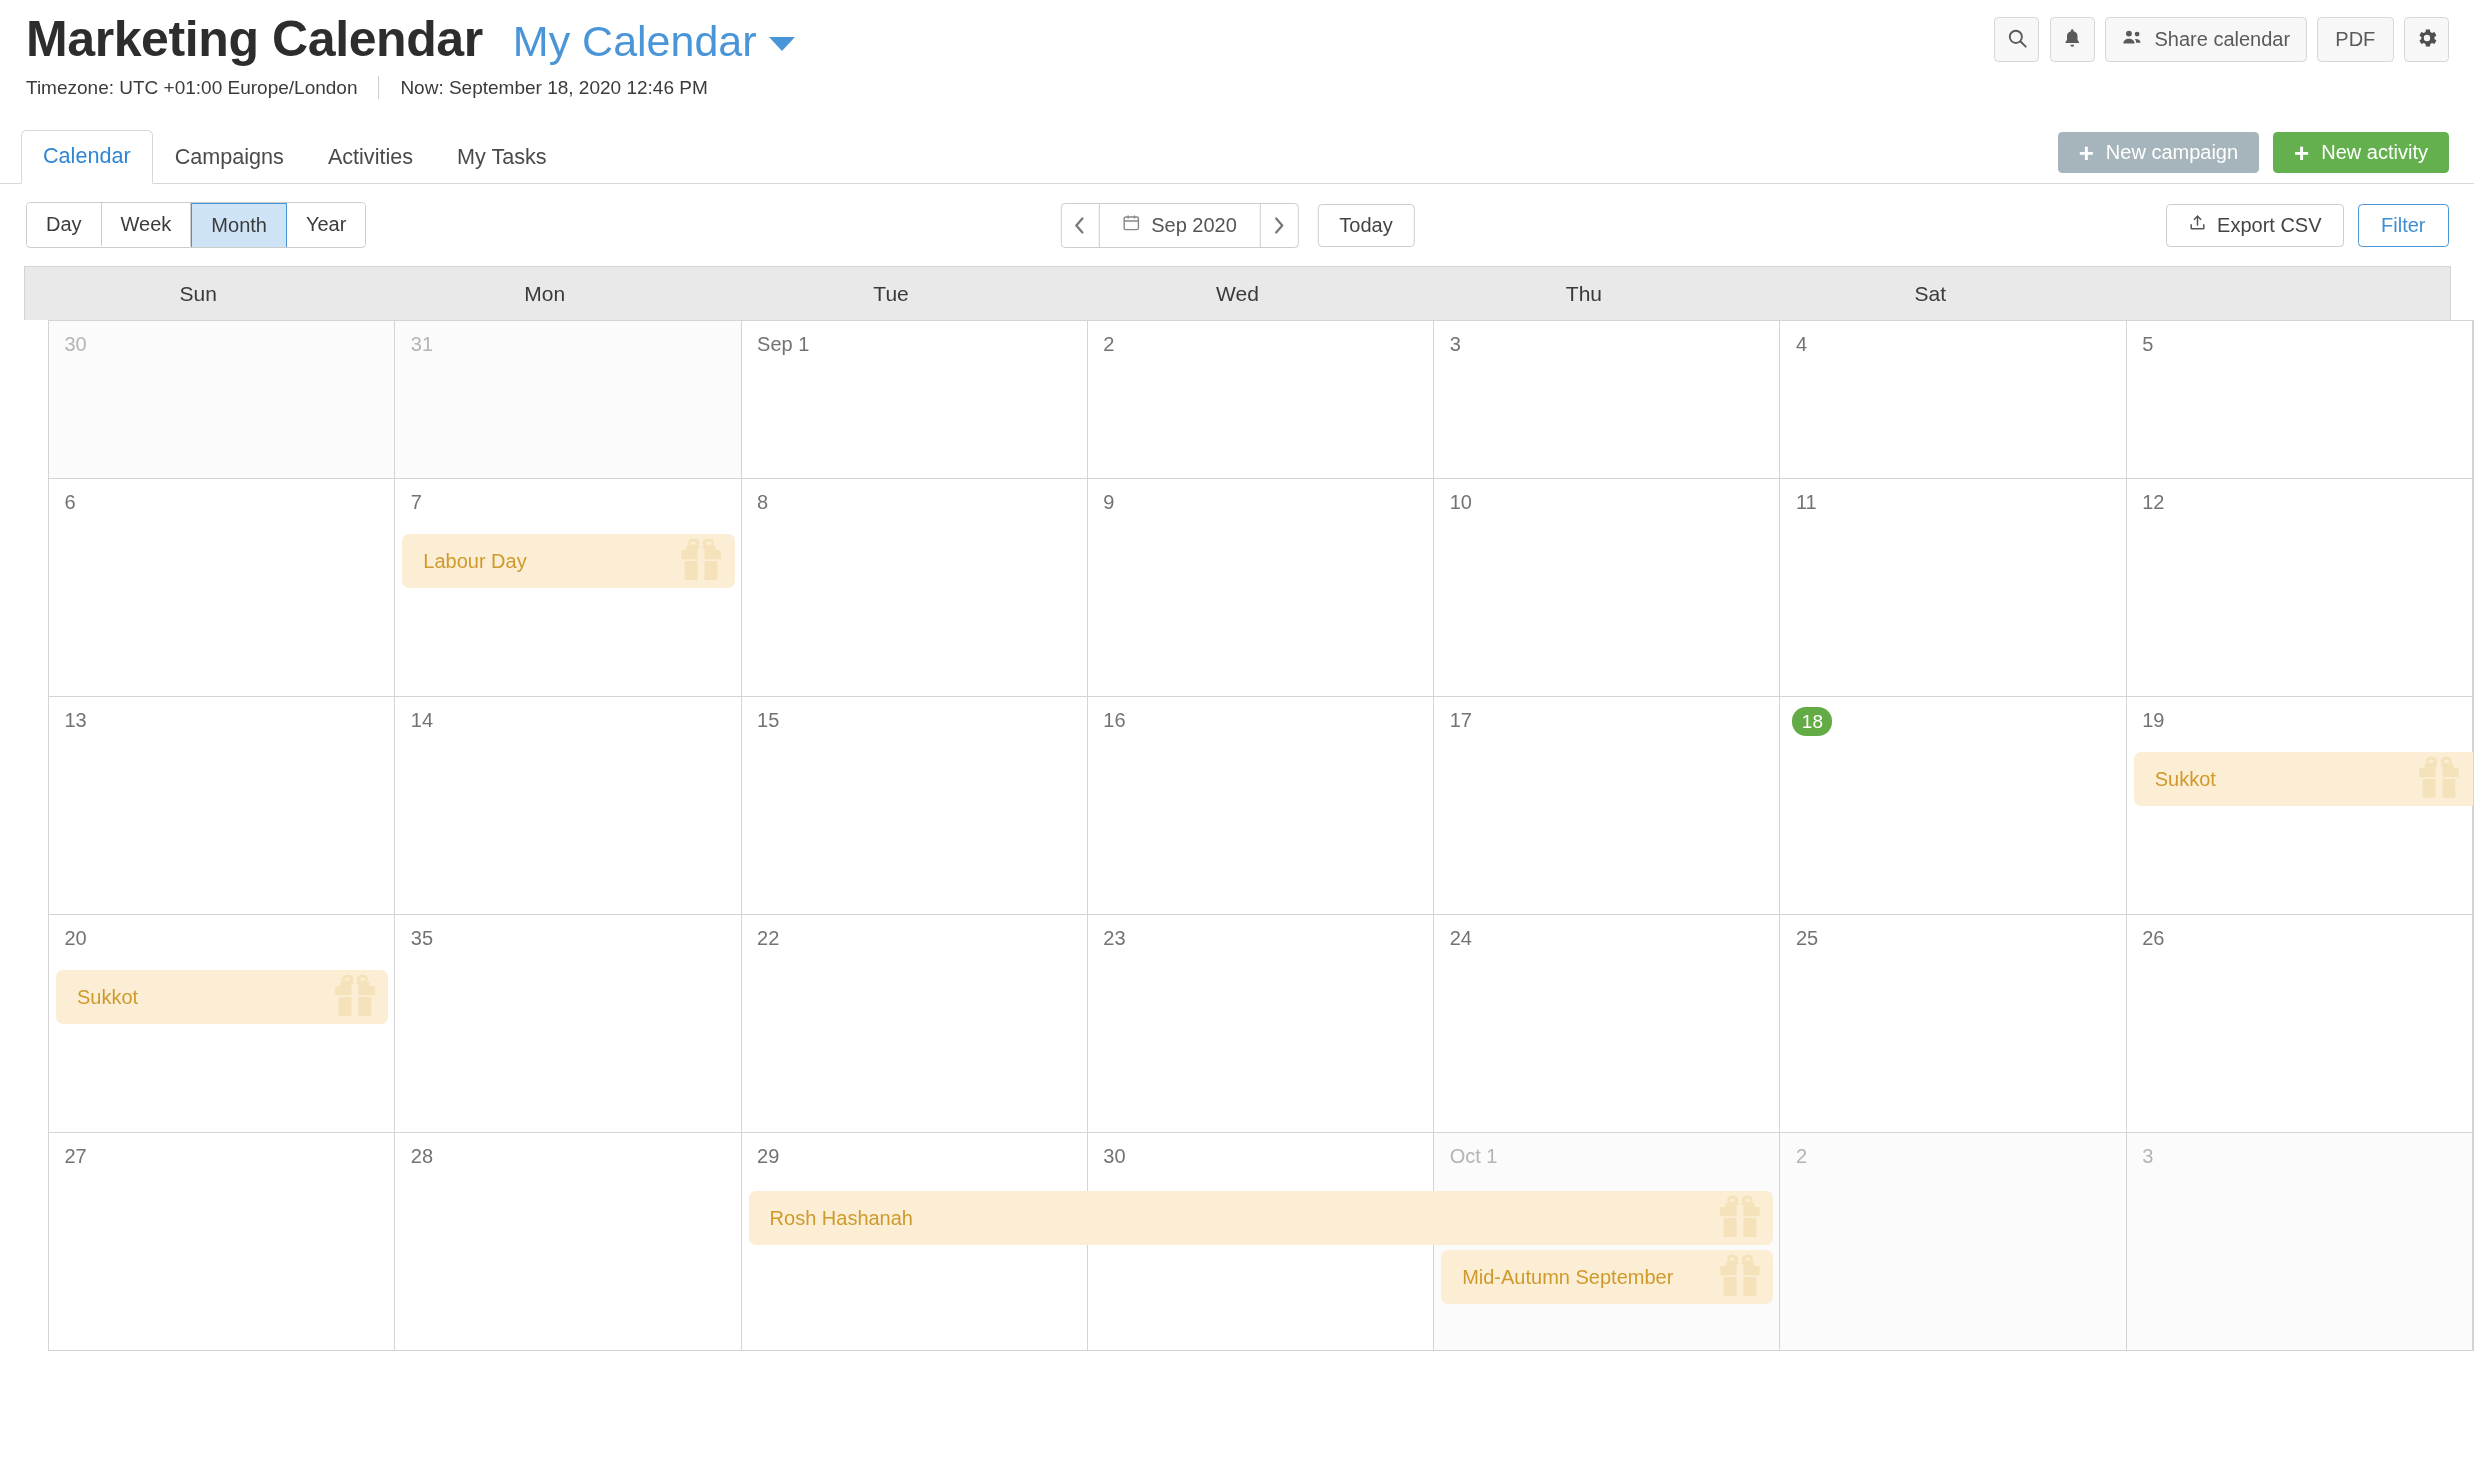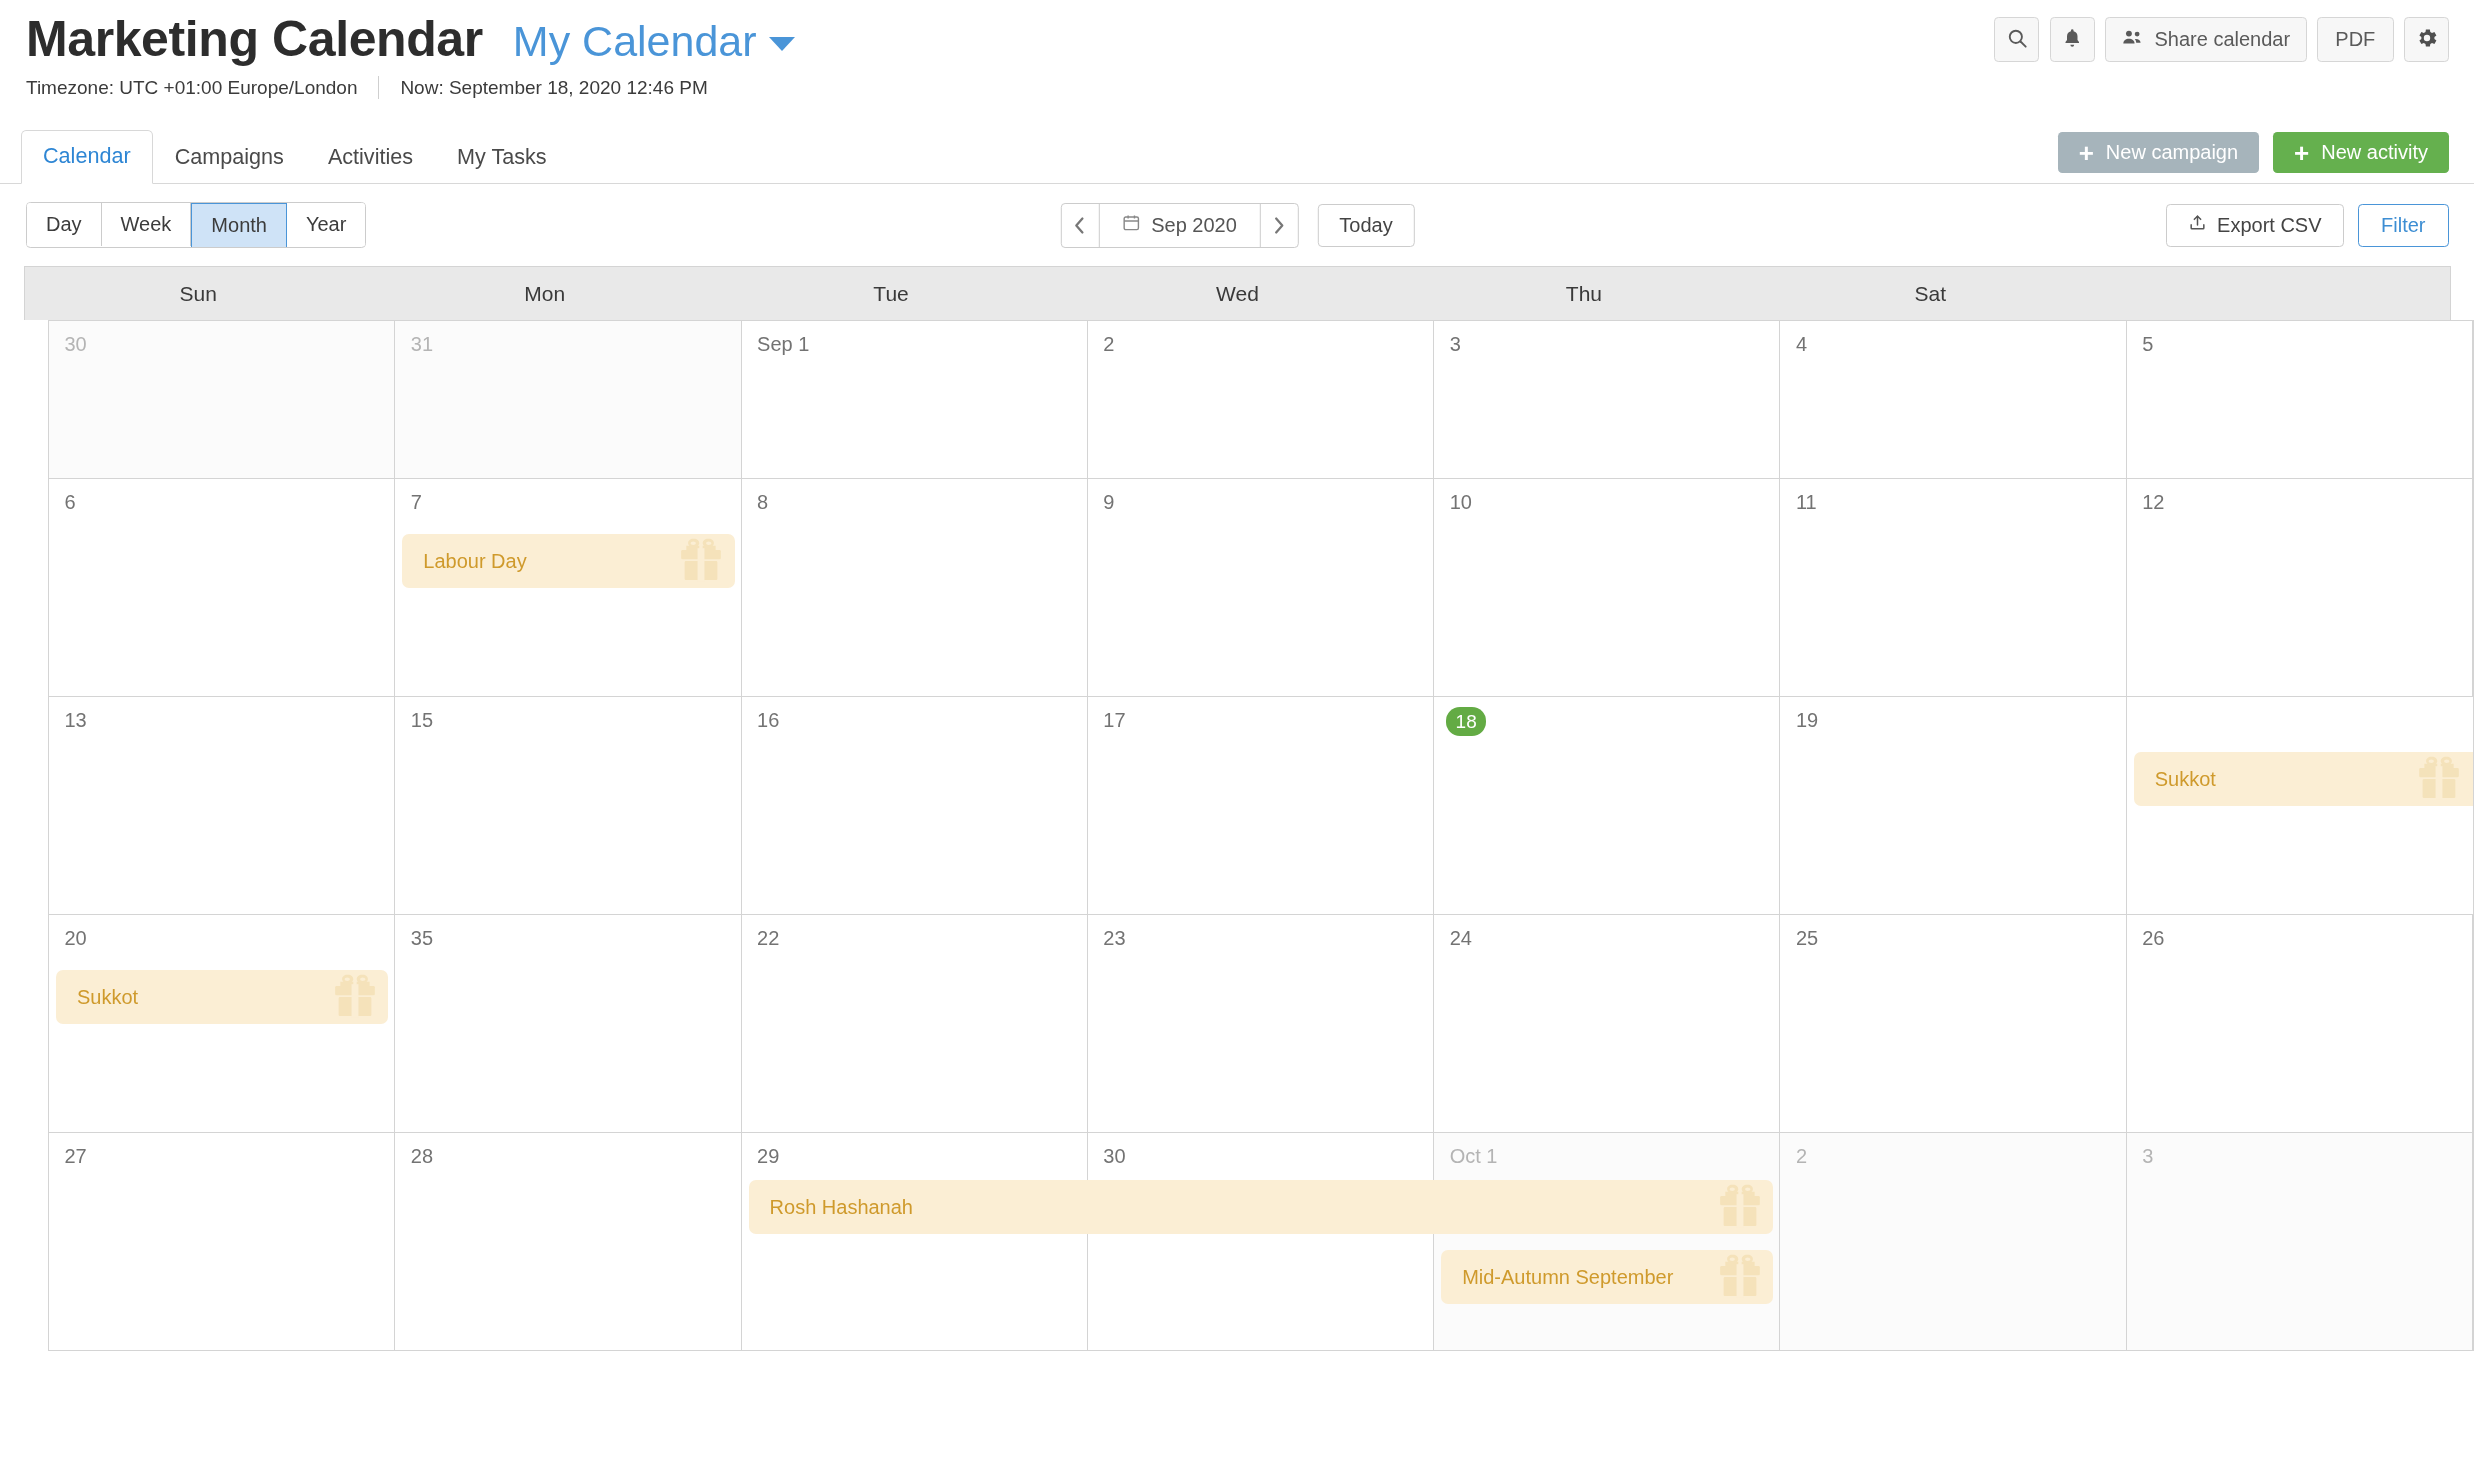--- a/index.html
+++ b/index.html
@@ -491,20 +491,21 @@
                     <path d="M38 4c3.4 0 6 2.2 6 5 0 1.3-.6 2.4-1.6 3.2H46v5H31v-5h1.6c-1-.8-1.6-1.9-1.6-3.2 0-2.8 2.6-5 6-5zm0 3.2c-1.7 0-3 .9-3 2s1.3 2 3 2 3-.9 3-2-1.3-2-3-2z"></path>
                     <rect x="6" y="17" width="46" height="11" rx="1.5"></rect>
                     <rect x="10" y="30" width="38" height="22" rx="1.5"></rect>
                     <rect x="25" y="15" width="8" height="39" fill="#fbeed4"></rect>
                   </svg></span>
               </div>
             </div>
           </div>
           <div class="week r3">
             <div class="day"><span class="daynum">13</span></div>
+            <div class="day"><span class="daynum">14</span></div>
             <div class="day"><span class="daynum">15</span></div>
             <div class="day"><span class="daynum">16</span></div>
             <div class="day"><span class="daynum">17</span></div>
             <div class="day"><span class="daynum today">18</span></div>
             <div class="day"><span class="daynum">19</span></div>
             <div class="events-layer">
               <div class="chip flush-right" style="left: calc(85.7143% + 7px); width: calc(14.2857% - 7px); top: 55px;">
                 <span>Sukkot</span>
                 <span class="gift"><svg width="50" height="47" viewBox="0 0 58 54" fill="#f0d9a5">
                     <path d="M20 4c-3.4 0-6 2.2-6 5 0 1.3.6 2.4 1.6 3.2H12v5h15v-5h-1.6c1-.8 1.6-1.9 1.6-3.2 0-2.8-2.6-5-6-5zm0 3.2c1.7 0 3 .9 3 2s-1.3 2-3 2-3-.9-3-2 1.3-2 3-2z"></path>
@@ -539,21 +540,21 @@
           </div>
           <div class="week r5">
             <div class="day"><span class="daynum">27</span></div>
             <div class="day"><span class="daynum">28</span></div>
             <div class="day"><span class="daynum">29</span></div>
             <div class="day"><span class="daynum">30</span></div>
             <div class="day other"><span class="daynum">Oct 1</span></div>
             <div class="day other"><span class="daynum">2</span></div>
             <div class="day other"><span class="daynum">3</span></div>
             <div class="events-layer">
-              <div class="chip" style="left: calc(28.5714% + 7px); width: calc(42.8571% - 14px); top: 47px;">
+              <div class="chip" style="left: calc(28.5714% + 7px); width: calc(42.8571% - 14px); top: 58px;">
                 <span>Rosh Hashanah</span>
                 <span class="gift"><svg width="50" height="47" viewBox="0 0 58 54" fill="#f0d9a5">
                     <path d="M20 4c-3.4 0-6 2.2-6 5 0 1.3.6 2.4 1.6 3.2H12v5h15v-5h-1.6c1-.8 1.6-1.9 1.6-3.2 0-2.8-2.6-5-6-5zm0 3.2c1.7 0 3 .9 3 2s-1.3 2-3 2-3-.9-3-2 1.3-2 3-2z"></path>
                     <path d="M38 4c3.4 0 6 2.2 6 5 0 1.3-.6 2.4-1.6 3.2H46v5H31v-5h1.6c-1-.8-1.6-1.9-1.6-3.2 0-2.8 2.6-5 6-5zm0 3.2c-1.7 0-3 .9-3 2s1.3 2 3 2 3-.9 3-2-1.3-2-3-2z"></path>
                     <rect x="6" y="17" width="46" height="11" rx="1.5"></rect>
                     <rect x="10" y="30" width="38" height="22" rx="1.5"></rect>
                     <rect x="25" y="15" width="8" height="39" fill="#fbeed4"></rect>
                   </svg></span>
               </div>
               <div class="chip" style="left: calc(57.1429% + 7px); width: calc(14.2857% - 14px); top: 117px;">

